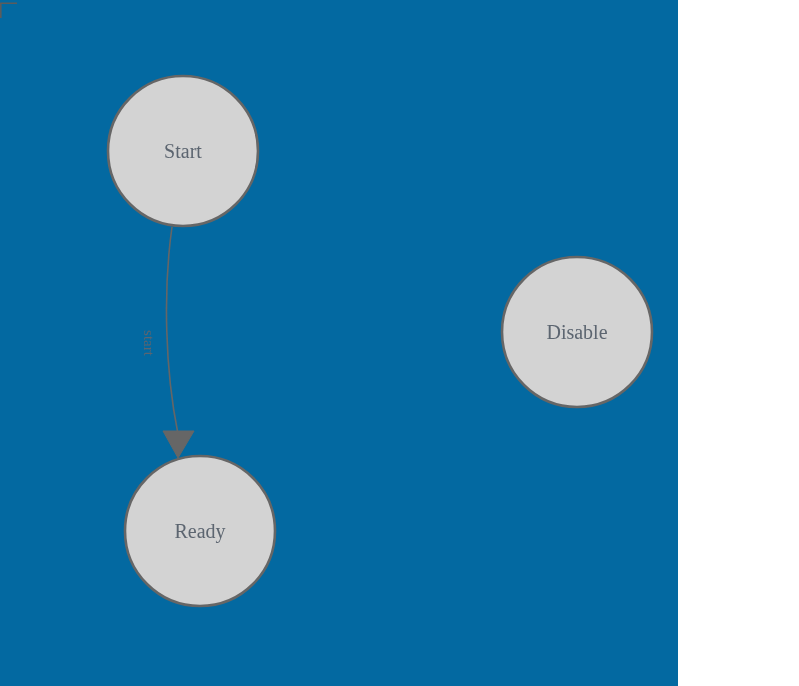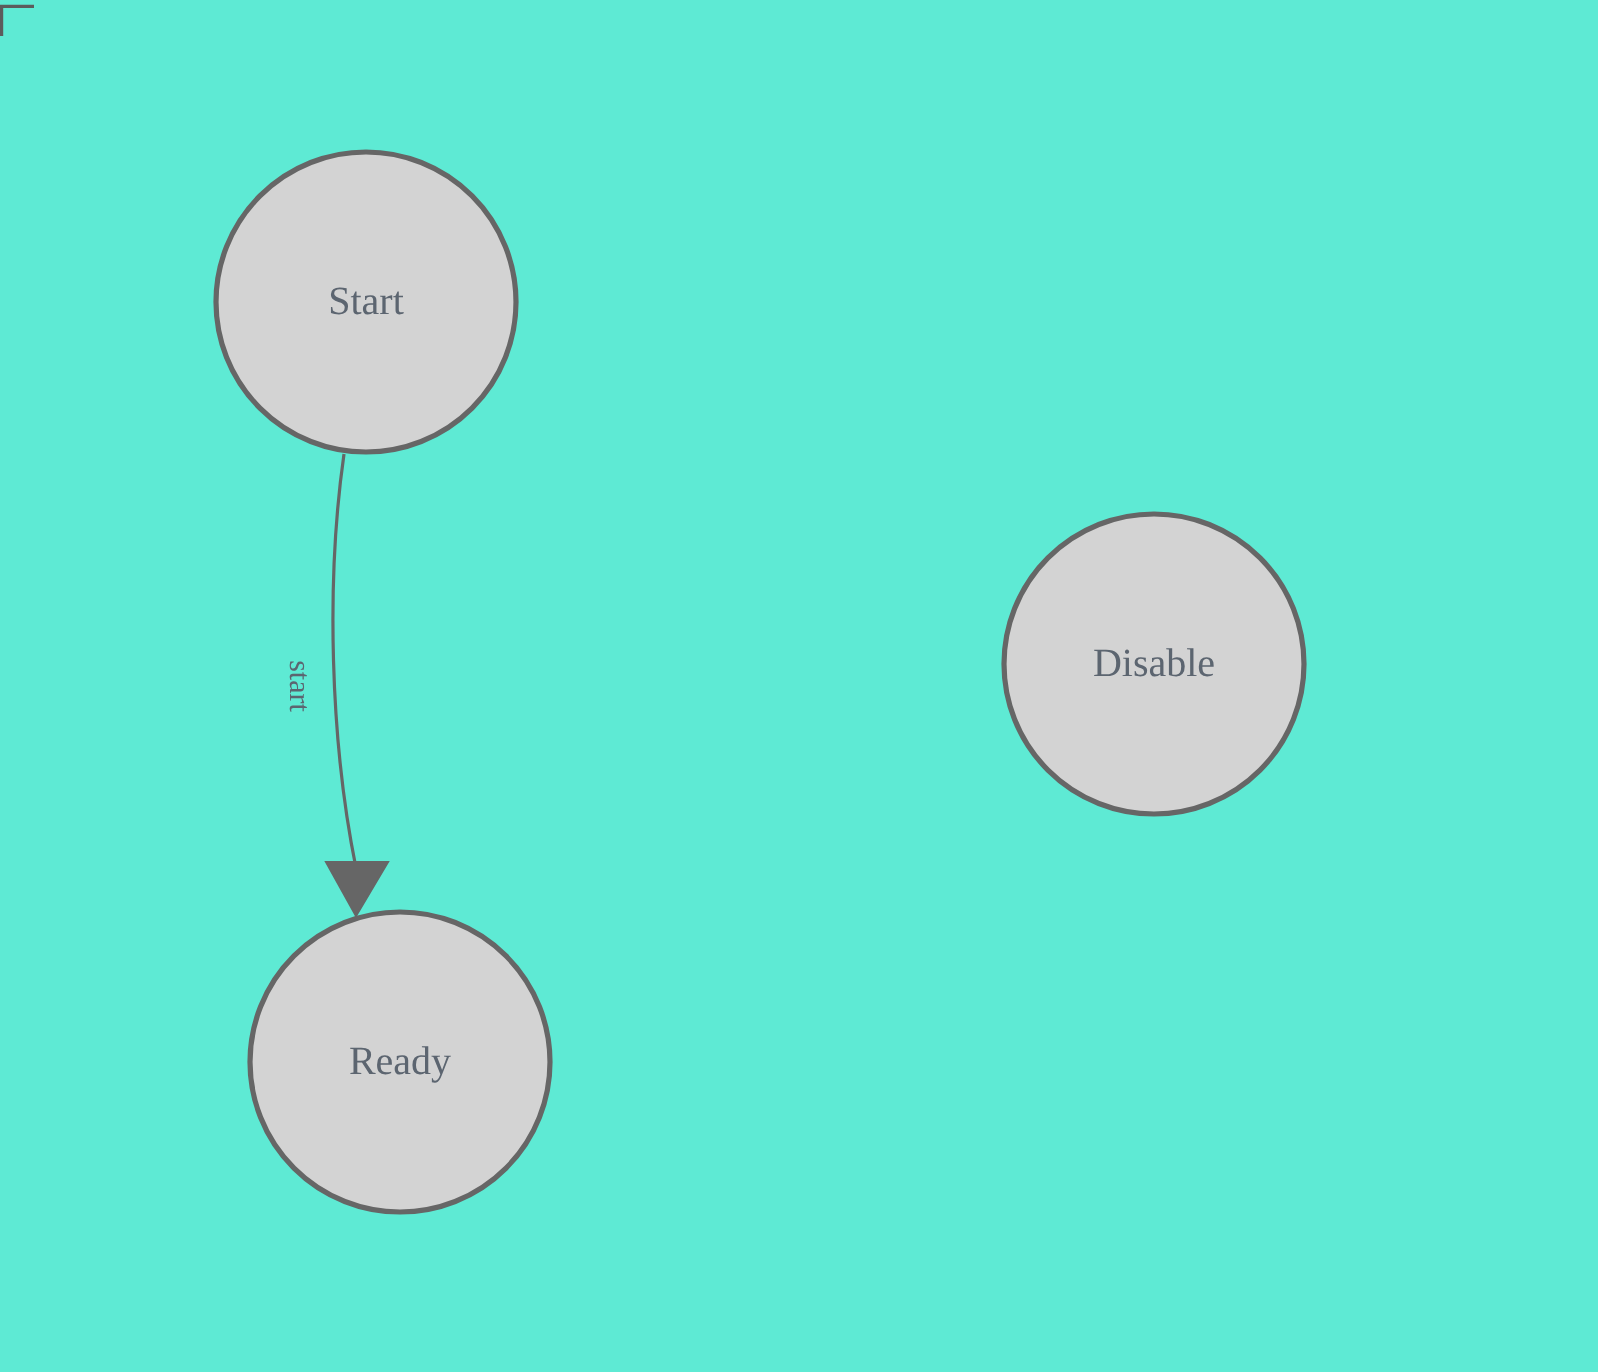--- a/index.html
+++ b/index.html
@@ -6,23 +6,23 @@
   html, body {
     margin: 0;
     padding: 0;
     background: #ffffff;
   }
   body {
     font-family: "Liberation Serif", "DejaVu Serif", serif;
   }
   #canvas {
     position: relative;
-    width: 799px;
+    width: 678px;
     height: 686px;
-    background: #5eead4;
+    background: #0369a1;
     overflow: hidden;
   }
   #diagram-svg {
     position: absolute;
     top: 0;
     left: 0;
     width: 799px;
     height: 686px;
     display: block;
   }

